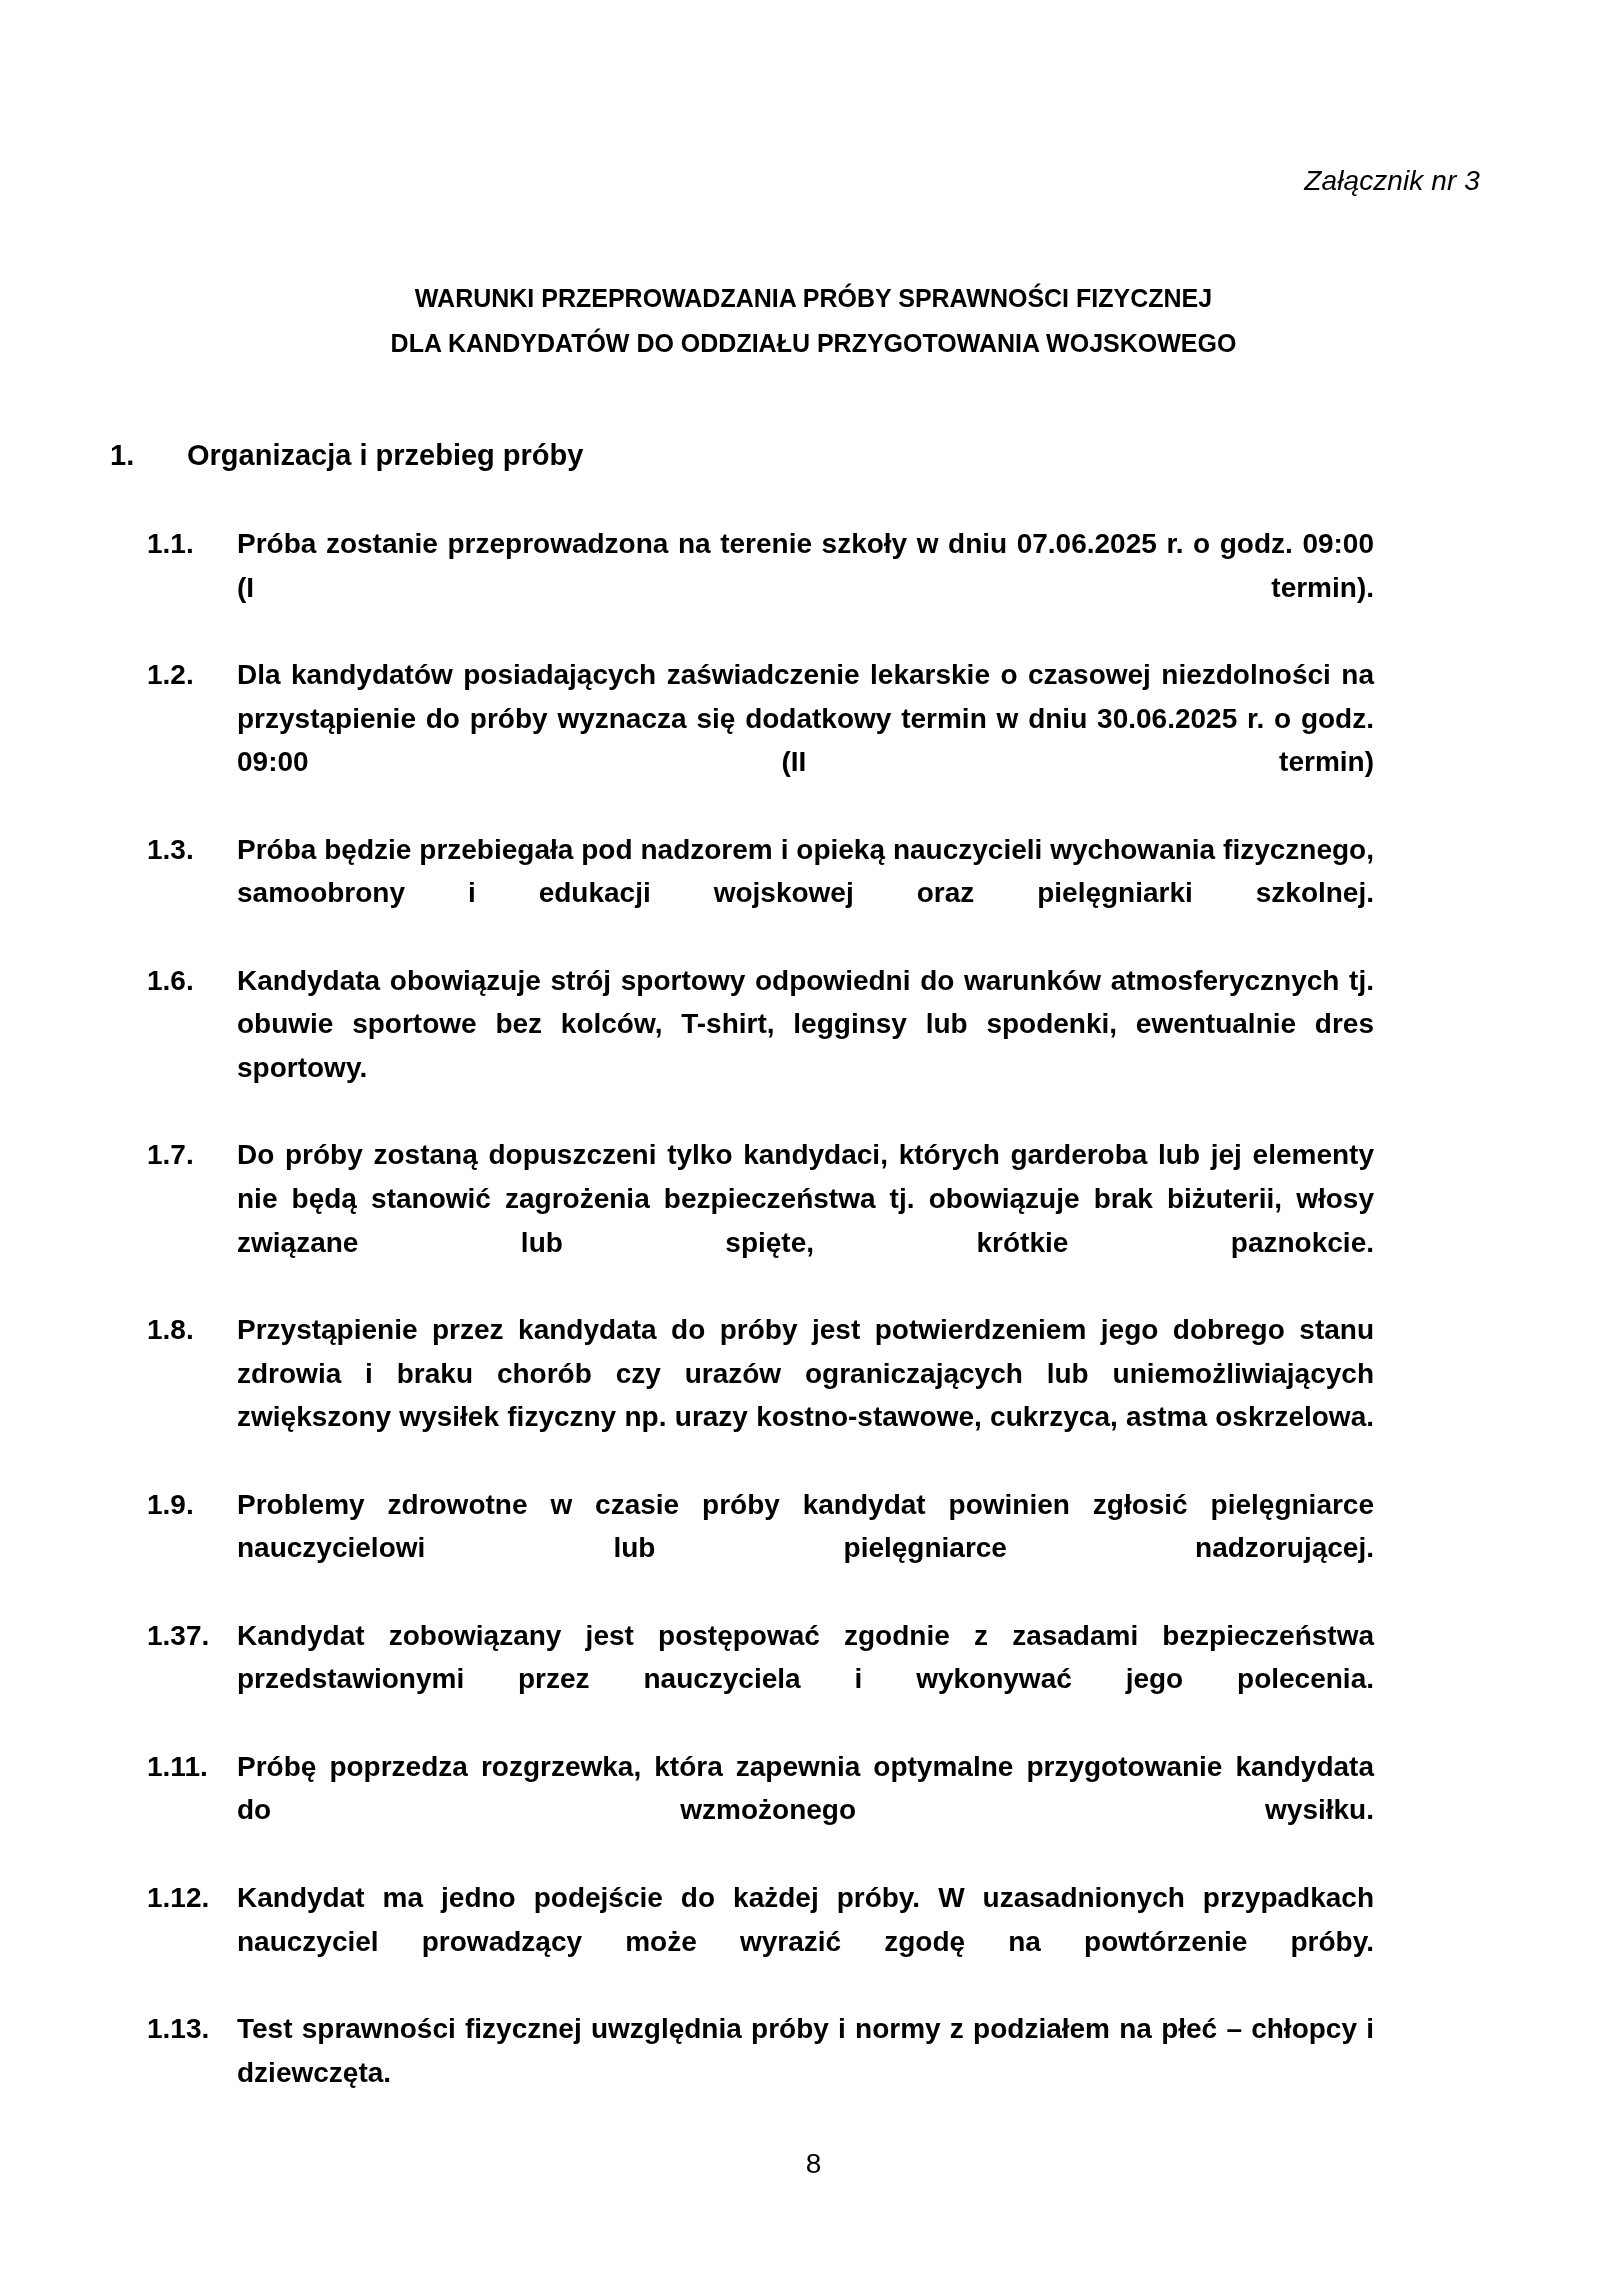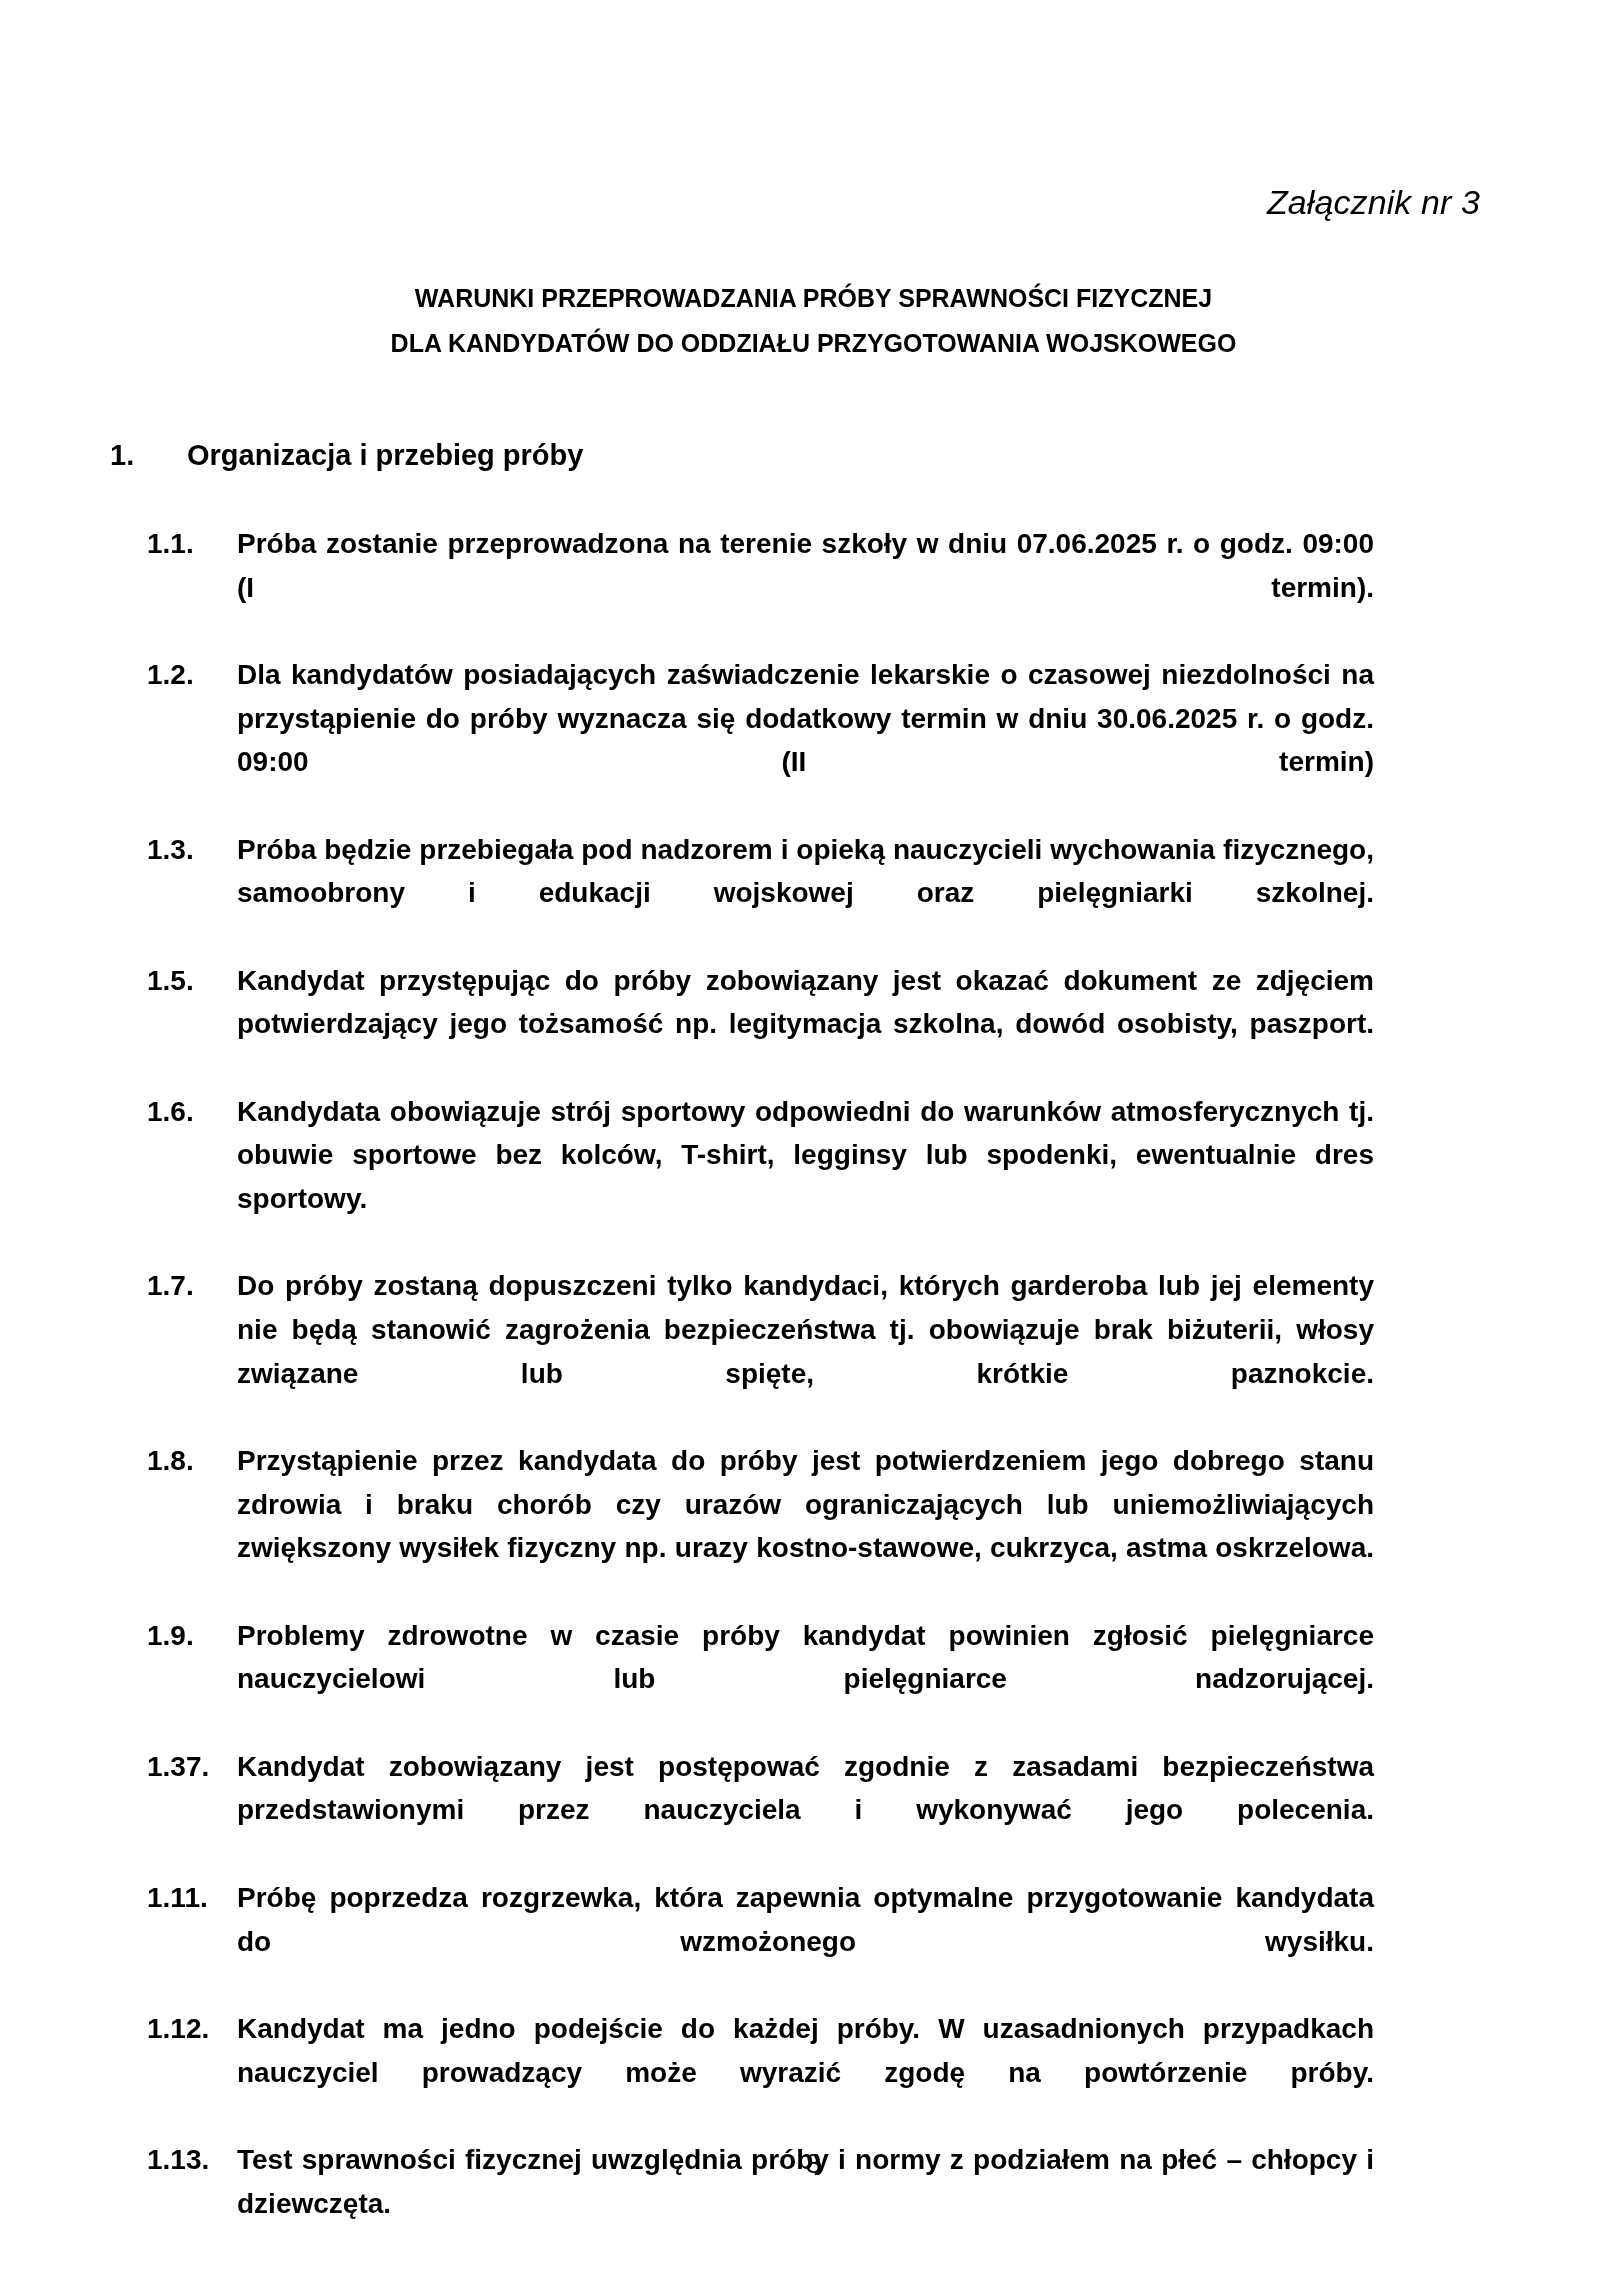--- a/index.html
+++ b/index.html
@@ -29,23 +29,22 @@
   }
 
   
   .doc-header {
     position: absolute;
     top: 165px;
     right: 0;
     width: 100%;
     text-align: right;
     font-style: italic;
-    font-size: 34px;
+    font-size: 28px;
     letter-spacing: 0.1px;
-    margin-top: 18px;
   }
 
   
   .doc-title {
     position: absolute;
     top: 276px;
     left: 0;
     width: 100%;
     text-align: center;
     font-weight: bold;
@@ -145,24 +144,20 @@
         </li>
         <li class="clause">
           <span class="num">1.2.</span>
           <span class="body">Dla kandydatów posiadających zaświadczenie lekarskie o czasowej niezdolności na przystąpienie do próby wyznacza się dodatkowy termin w dniu 30.06.2025 r. o godz. 09:00 (II termin)</span>
         </li>
         <li class="clause">
           <span class="num">1.3.</span>
           <span class="body">Próba będzie przebiegała pod nadzorem i opieką nauczycieli wychowania fizycznego, samoobrony i edukacji wojskowej oraz pielęgniarki szkolnej.</span>
         </li>
         <li class="clause">
-          <span class="num">1.5.</span>
-          <span class="body">Kandydat przystępując do próby zobowiązany jest okazać dokument ze zdjęciem potwierdzający jego tożsamość np. legitymacja szkolna, dowód osobisty, paszport.</span>
-        </li>
-        <li class="clause">
           <span class="num">1.6.</span>
           <span class="body">Kandydata obowiązuje strój sportowy odpowiedni do warunków atmosferycznych tj. obuwie sportowe bez kolców, T-shirt, legginsy lub spodenki, ewentualnie dres sportowy.</span>
         </li>
         <li class="clause">
           <span class="num">1.7.</span>
           <span class="body">Do próby zostaną dopuszczeni tylko kandydaci, których garderoba lub jej elementy nie będą stanowić zagrożenia bezpieczeństwa tj. obowiązuje brak biżuterii, włosy związane lub spięte, krótkie paznokcie.</span>
         </li>
         <li class="clause">
           <span class="num">1.8.</span>
           <span class="body">Przystąpienie przez kandydata do próby jest potwierdzeniem jego dobrego stanu zdrowia i braku chorób czy urazów ograniczających lub uniemożliwiających zwiększony wysiłek fizyczny np. urazy kostno-stawowe, cukrzyca, astma oskrzelowa.</span>

